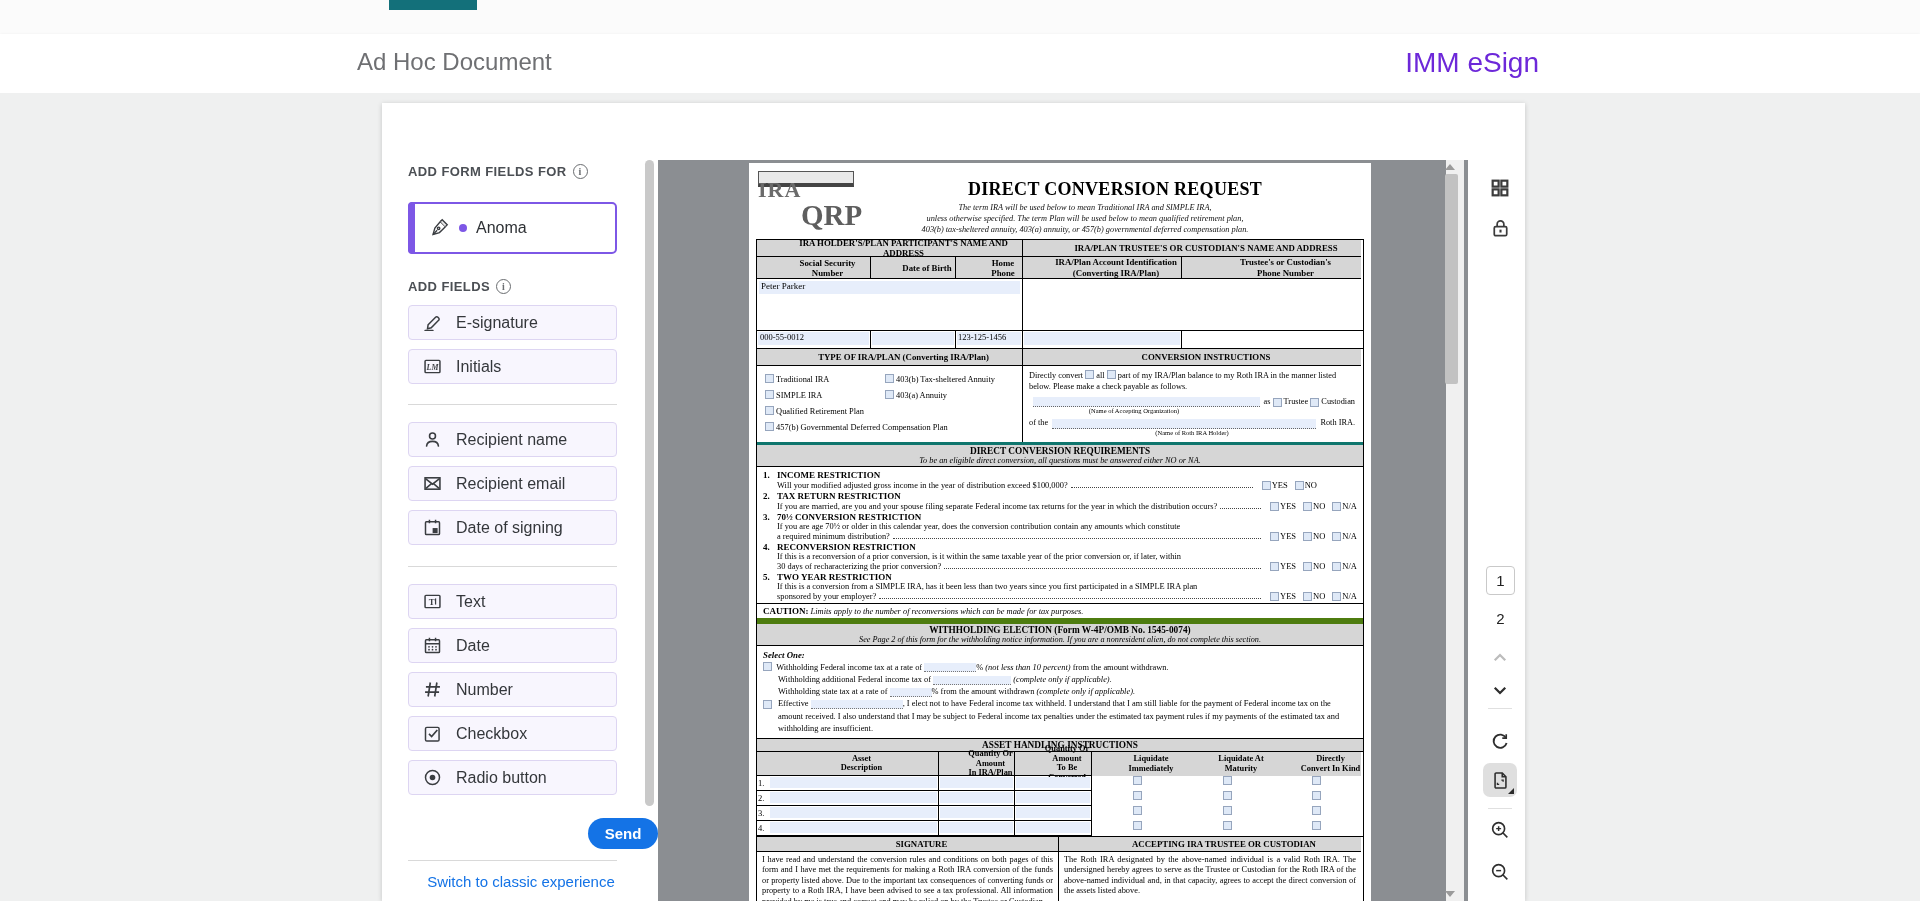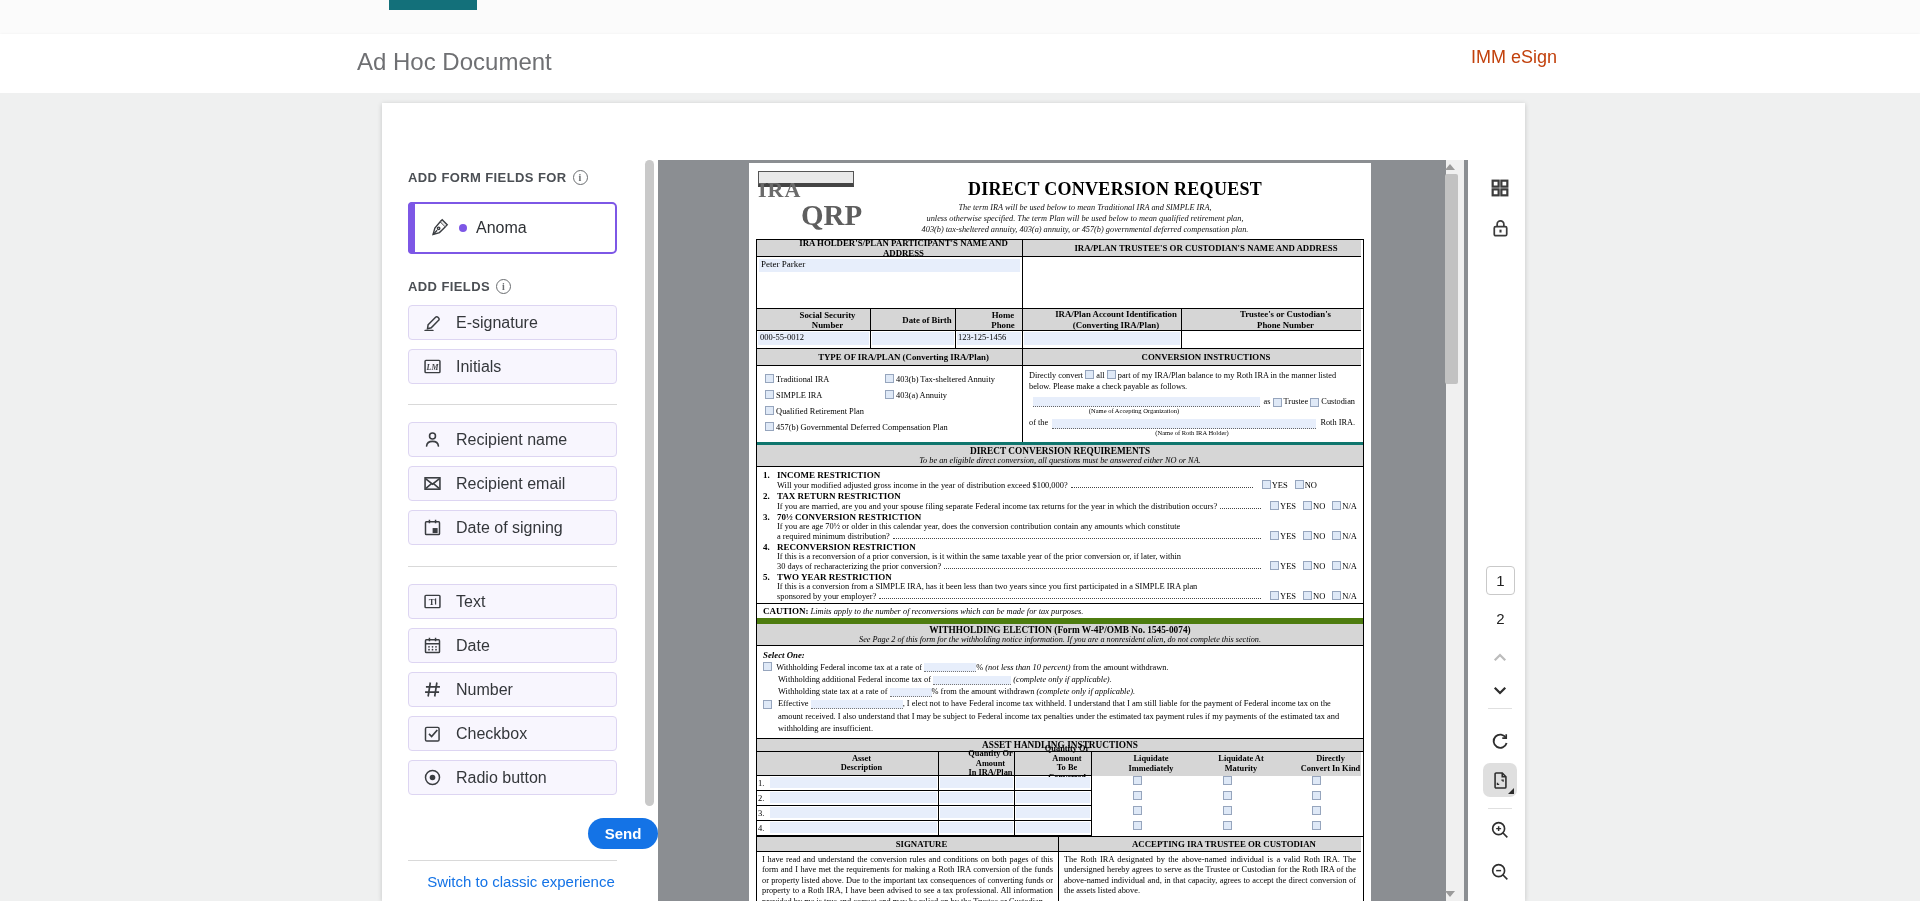--- a/index.html
+++ b/index.html
@@ -5,21 +5,21 @@
   * { margin:0; padding:0; box-sizing:border-box; }
   html,body { width:1920px; height:901px; overflow:hidden; background:#eff0f0;
     font-family:"Liberation Sans", sans-serif; }
 
   
   .top-strip { position:absolute; left:0; top:0; width:1920px; height:34px; background:#fbfbfb; }
   .teal-tab { position:absolute; left:389px; top:0; width:88px; height:10px; background:#13707a; }
   .app-header { position:absolute; left:0; top:34px; width:1920px; height:59px; background:#ffffff;
     box-shadow:0 1px 3px rgba(0,0,0,.10); }
   .app-title { position:absolute; left:357px; top:14px; font-size:24px; color:#6f7073; }
-  .brand { position:absolute; right:363px; top:13px; font-size:18px; color:#c2410c; }
+  .brand { position:absolute; right:381px; top:13px; font-size:28px; color:#6d28d9; }
 
   
   .content { position:absolute; left:0; top:93px; width:1920px; height:808px; background:#eff0f0; }
   .card { position:absolute; left:382px; top:10px; width:1143px; height:798px; background:#ffffff;
     box-shadow:0 1px 5px rgba(0,0,0,.18); }
 
   
   .sidebar { position:absolute; left:26px; top:0; width:226px; height:798px; }
   .sb-label { position:absolute; left:0; display:flex; align-items:center; gap:6px;
     font-size:13px; font-weight:bold; letter-spacing:.4px; color:#4b4f54; }
@@ -74,21 +74,21 @@
   .form { margin:0 7px; border:1px solid #000; font-size:8.5px; }
   .grayrow { background:#d6d6d6; border-bottom:1px solid #000; text-align:center; font-weight:bold; }
   .flexrow { display:flex; }
   .cell { border-right:1px solid #000; }
   .cell:last-child { border-right:none; }
   .hd { background:#d6d6d6; font-weight:bold; text-align:center; font-size:8.8px;
     display:flex; align-items:center; justify-content:center; border-bottom:1px solid #000;padding-left:28px; }
   .fld { background:#e7eefb; display:inline-block; vertical-align:middle; }
   .cbx { display:inline-block; width:9px; height:9px; background:#dfe9f7; border:1px solid #96a5bd; vertical-align:-1px; }
   .leader { flex:1; border-bottom:1px dotted #444; margin:0 3px 2px 3px; min-width:8px; }
-  .ans { display:flex; align-items:flex-start; gap:1px; white-space:nowrap; font-size:8.5px; }
+  .ans { display:flex; align-items:flex-end; gap:1px; white-space:nowrap; font-size:8.5px; }
   .ans .cbx { margin-left:6px; }
   .q { padding:1px 6px 0 6px; }
   .q-title { font-weight:bold; font-size:9px; }
   .q-num { display:inline-block; width:14px; }
   .q-body { padding-left:14px; font-size:8.4px; }
   .q-line { display:flex; align-items:flex-end; padding-left:14px; font-size:8.4px; }
   .cap { font-size:6.5px; text-align:center; }
   .uline { flex:1; border-bottom:1px dotted #666; background:#e7eefb; height:10px; margin:0 4px; }
   .sig-txt { font-size:8.35px; text-align:justify; padding:3px 5px; line-height:1.25; }
   svg.ic { display:block; }
@@ -101,21 +101,21 @@
 </div>
 <div class="app-header">
   <div class="app-title">Ad Hoc Document</div>
   <div class="brand">IMM eSign</div>
 </div>
 
 <div class="content">
 <div class="card">
 
   <aside class="sidebar">
-    <div class="sb-label" style="top:67px">
+    <div class="sb-label" style="top:61px">
       <span>ADD FORM FIELDS FOR</span>
       <span class="info-ic">i</span>
     </div>
 
     <div class="recipient">
       <svg class="ic" width="22" height="22" viewBox="0 0 24 24" fill="none" stroke="#3a3d41" stroke-width="1.5">
         <path d="M13.5 5l5.5 5.5L12.5 17 5.5 19l2-7z"></path>
             <circle cx="11.6" cy="12.4" r="1.3"></circle>
             <path d="M5.5 19l4.5-4.5"></path>
         <path d="M13.5 5l2-2 5.5 5.5-2 2" fill="#e9e9e9"></path>
@@ -235,39 +235,39 @@
         <div class="doc-sub" style="top:51px">unless otherwise specified. The term Plan will be used below to mean qualified retirement plan,</div>
         <div class="doc-sub" style="top:62px">403(b) tax-sheltered annuity, 403(a) annuity, or 457(b) governmental deferred compensation plan.</div>
       </div>
 
       <div class="form">
 
         <div class="flexrow">
           <div class="cell hd" style="width:266px;height:17px">IRA HOLDER'S/PLAN PARTICIPANT'S NAME AND ADDRESS</div>
           <div class="hd" style="width:338px;height:17px">IRA/PLAN TRUSTEE'S OR CUSTODIAN'S NAME AND ADDRESS</div>
         </div>
-        <div class="flexrow" style="height:52px;border-bottom:1px solid #000">
-          <div class="cell" style="width:266px;padding:2px">
-            <span class="fld" style="width:100%;height:13px;font-size:9px;padding-left:2px">Peter Parker</span>
-          </div>
-          <div style="width:338px"></div>
-        </div>
-
         <div class="flexrow">
           <div class="cell hd" style="width:114px;height:22px">Social Security Number</div>
           <div class="cell hd" style="width:85px;height:22px">Date of Birth</div>
           <div class="cell hd" style="width:67px;height:22px">Home Phone</div>
           <div class="cell hd" style="width:159px;height:22px;flex-direction:column;line-height:1.15">
             <span>IRA/Plan Account Identification</span>
                 <span>(Converting IRA/Plan)</span>
           </div>
           <div class="hd" style="width:179px;height:22px;flex-direction:column;line-height:1.15">
             <span>Trustee's or Custodian's</span>
                 <span>Phone Number</span>
           </div>
+        </div>
+
+        <div class="flexrow" style="height:52px;border-bottom:1px solid #000">
+          <div class="cell" style="width:266px;padding:2px">
+            <span class="fld" style="width:100%;height:13px;font-size:9px;padding-left:2px">Peter Parker</span>
+          </div>
+          <div style="width:338px"></div>
         </div>
         <div class="flexrow" style="height:18px;border-bottom:1px solid #000">
           <div class="cell" style="width:114px;padding:1px"><span class="fld" style="width:100%;height:13px;font-size:8.5px;padding-left:2px">000-55-0012</span></div>
           <div class="cell" style="width:85px;padding:1px"><span class="fld" style="width:100%;height:13px"></span></div>
           <div class="cell" style="width:67px;padding:1px"><span class="fld" style="width:100%;height:13px;font-size:8.5px;padding-left:1px">123-125-1456</span></div>
           <div class="cell" style="width:159px;padding:1px"><span class="fld" style="width:100%;height:13px"></span></div>
           <div style="width:179px"></div>
         </div>
 
         <div class="flexrow">

